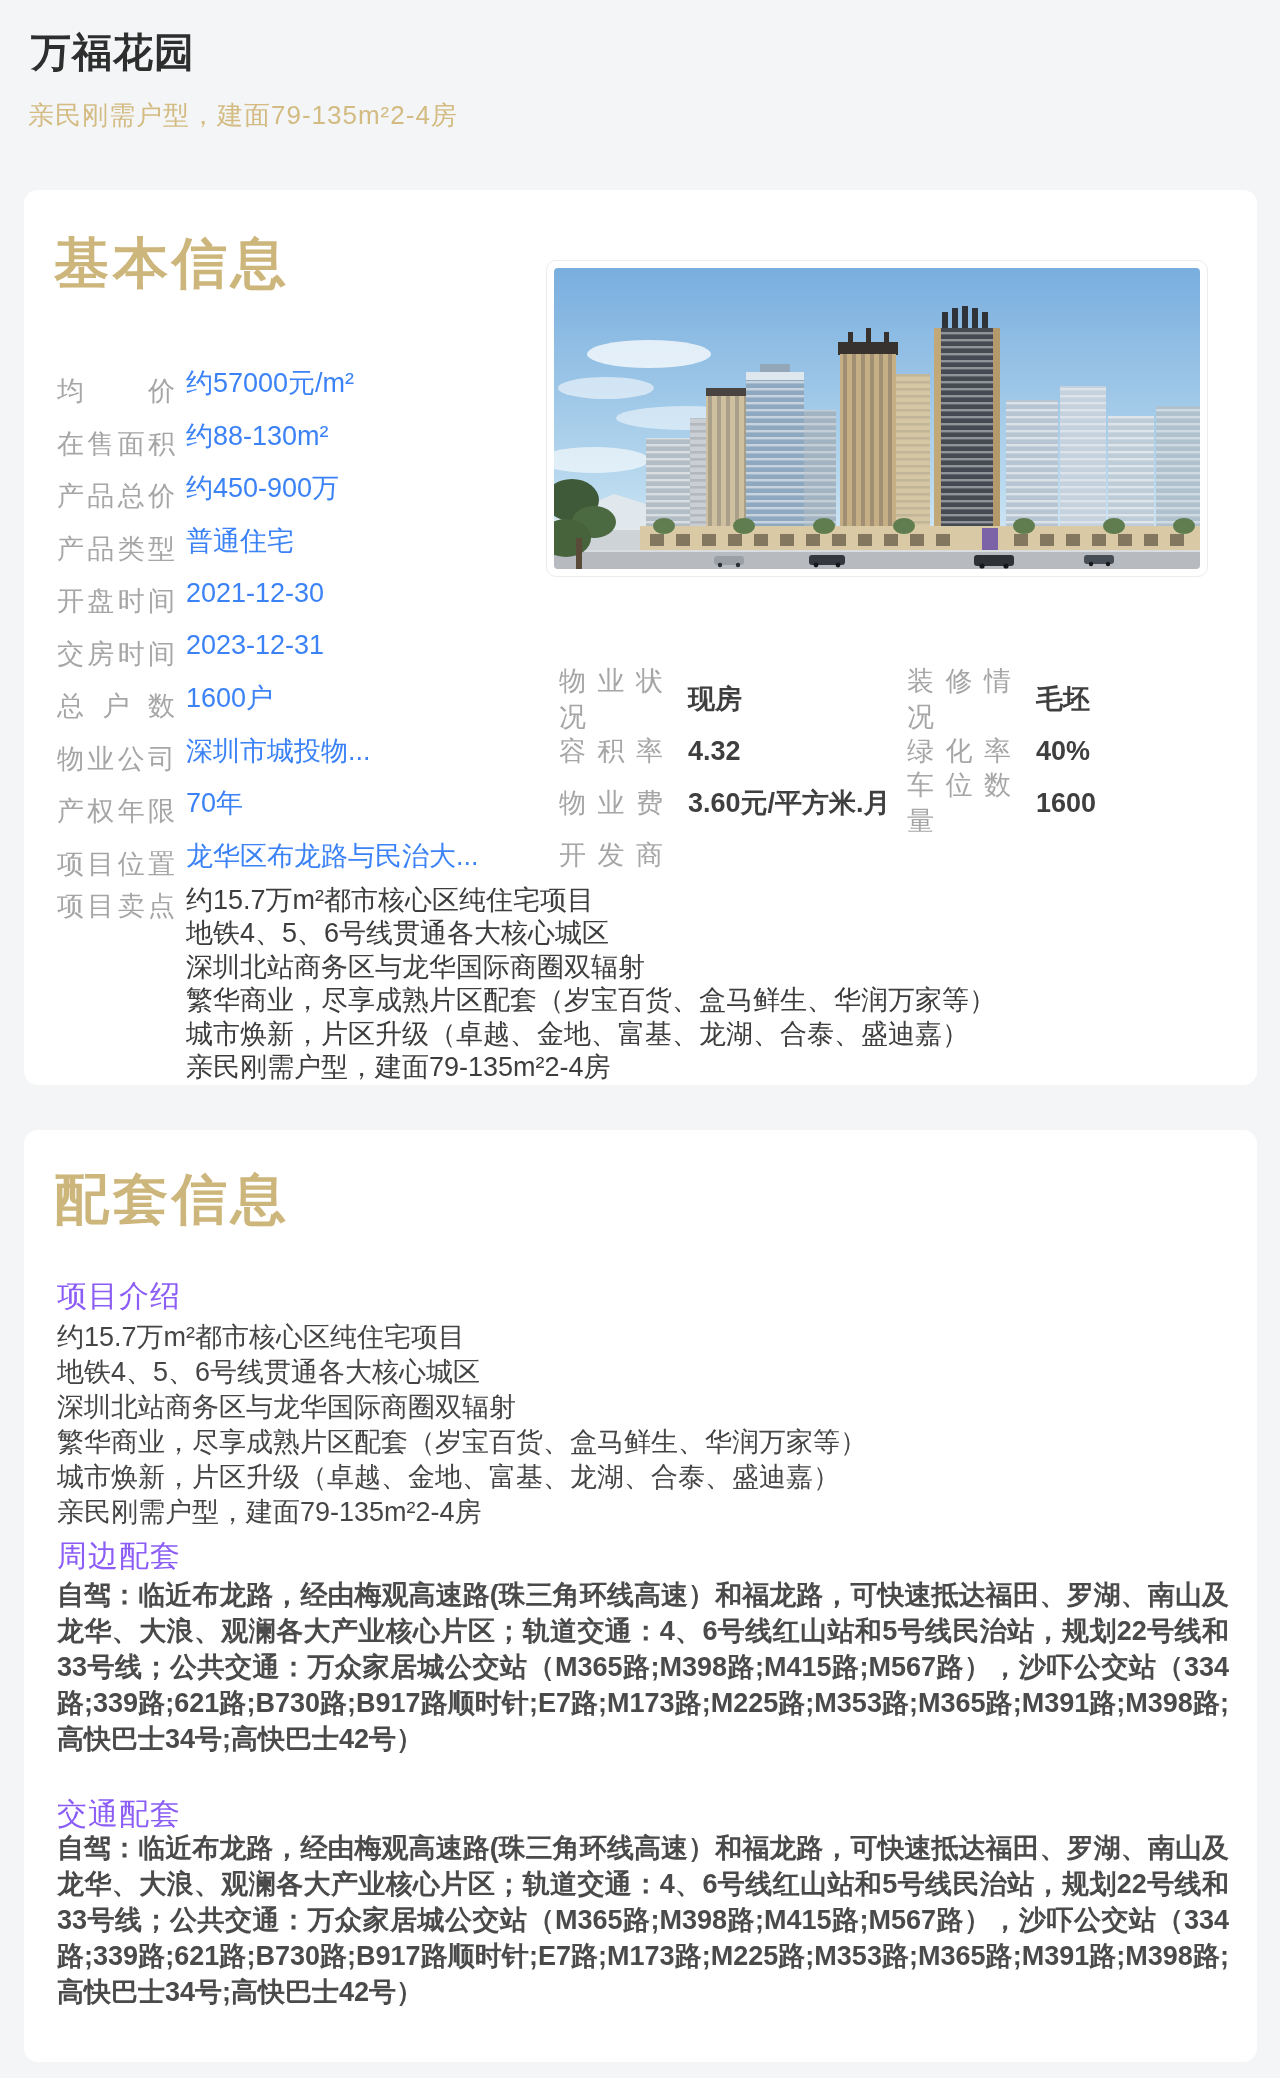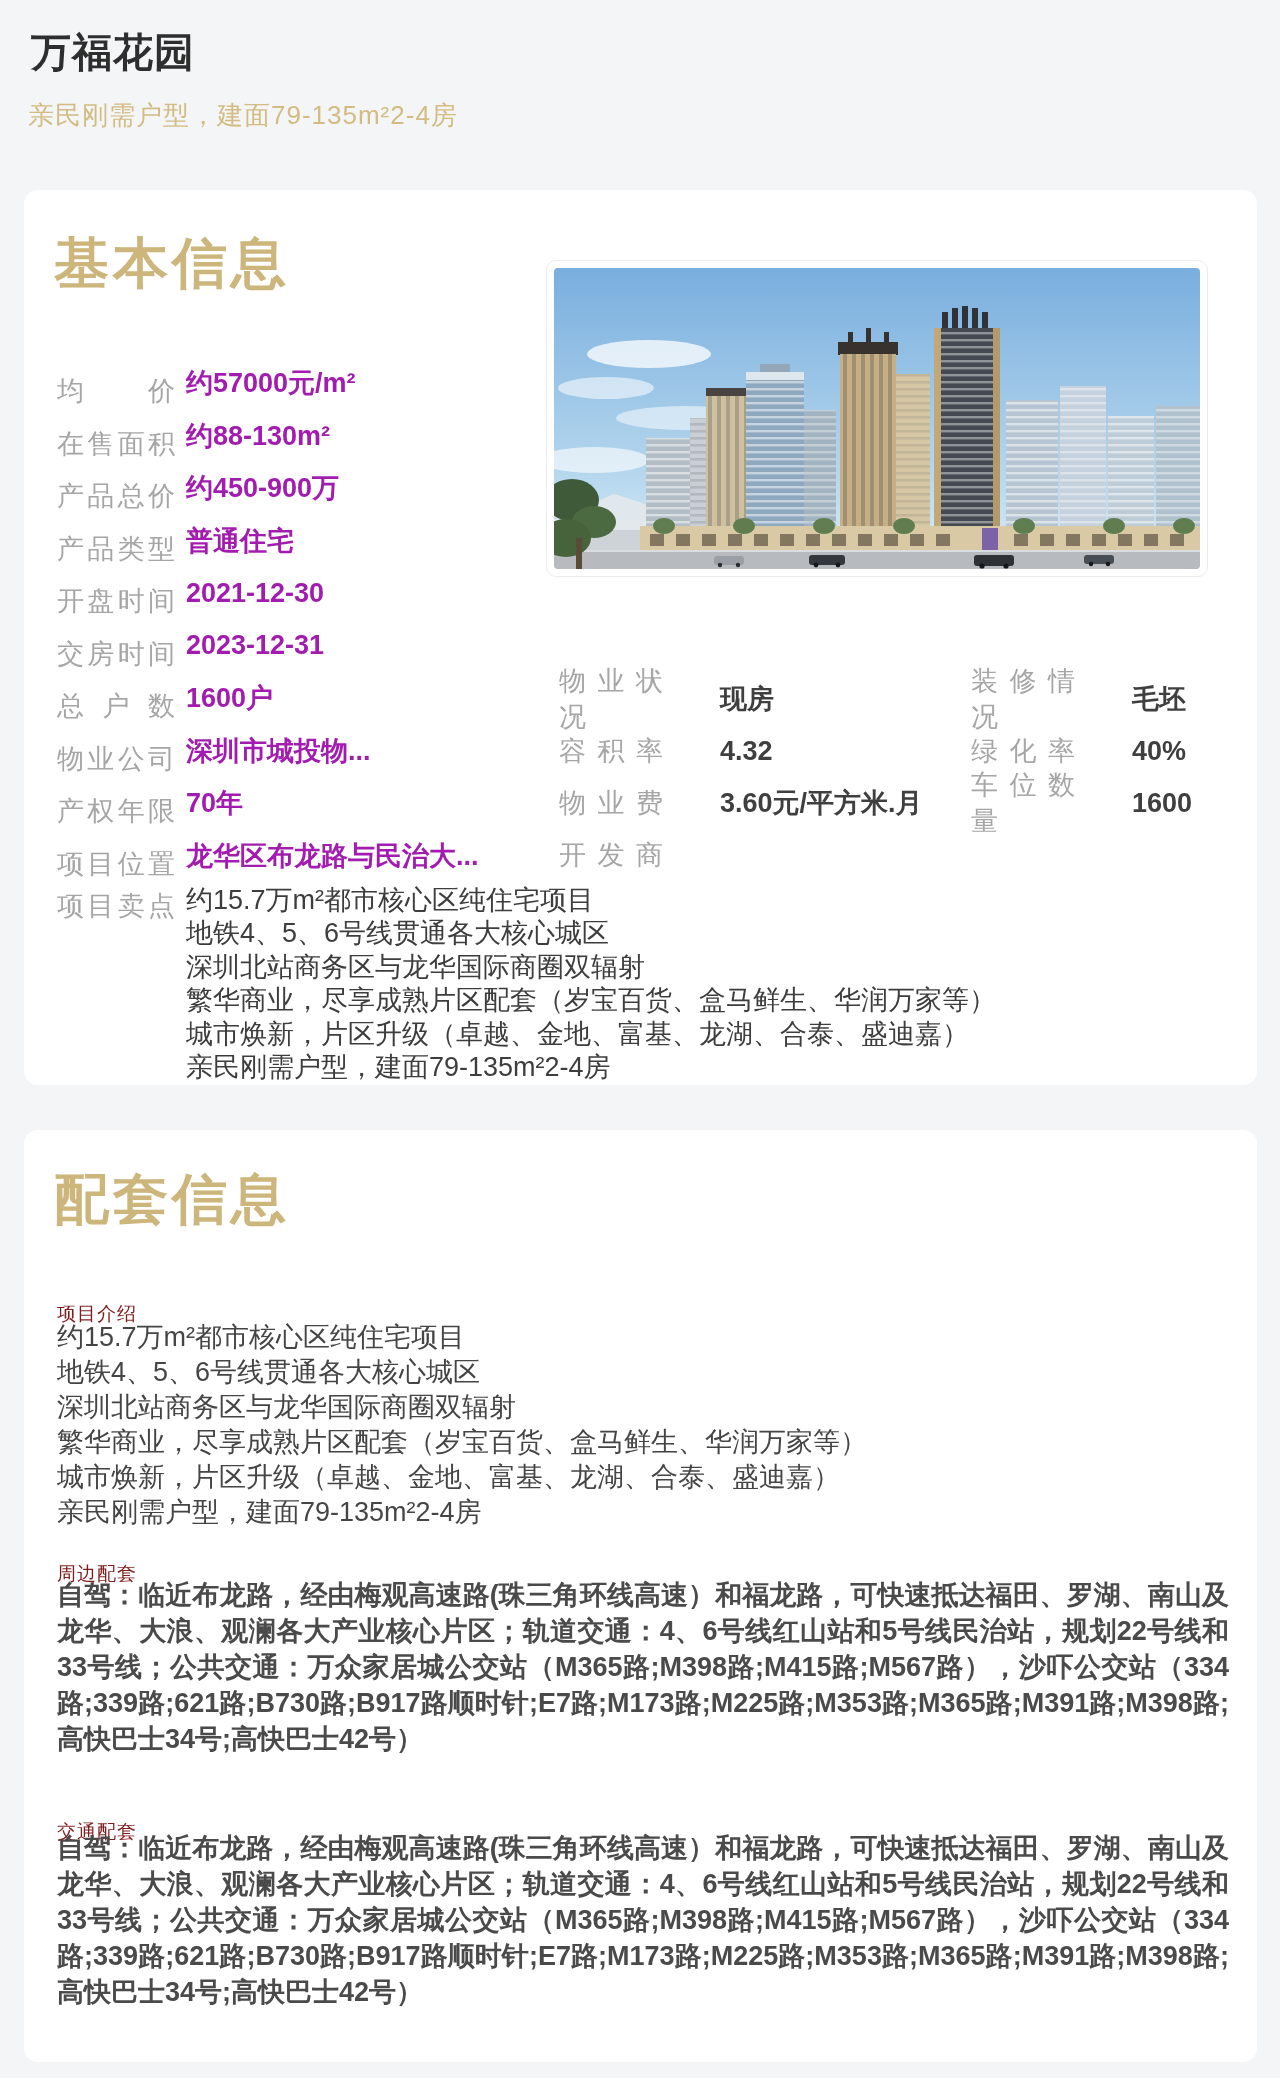--- a/index.html
+++ b/index.html
@@ -37,41 +37,41 @@
   .photo-frame svg{display:block;border-radius:4px;}
 
   
   .rows-left{position:absolute;left:33px;top:167px;width:480px;}
   .row{height:52.5px;display:flex;align-items:center;}
   .lbl{
     display:block;flex:none;width:118px;margin-right:11px;
     font-size:27px;color:#a6a6a6;
     text-align:justify;text-align-last:justify;margin-top:16px;
   }
-  .val{font-size:27px;color:#a21caf;font-weight:700;white-space:nowrap;}
+  .val{font-size:27px;color:#3b82f6;font-weight:400;white-space:nowrap;}
 
   .rows-right{position:absolute;left:535px;top:483px;width:690px;}
-  .row-r{height:52px;display:flex;align-items:center;gap:32px;}
+  .row-r{height:52px;display:flex;align-items:center;}
   .lbl-r{
     display:block;flex:none;width:104px;margin-right:25px;
     font-size:27px;color:#a6a6a6;
     text-align:justify;text-align-last:justify;
   }
   .val-r{flex:none;width:219px;font-size:27px;color:#3f3f3f;font-weight:600;white-space:nowrap;}
   .val-r.wide{width:auto;}
 
   .selling{position:absolute;left:33px;top:694px;display:flex;}
   .selling .lbl{margin-top:4px;}
   .selling-lines div{
     font-size:27px;line-height:33.4px;color:#3d3d3d;font-weight:500;white-space:nowrap;
   }
 
   
   .sub-label{
-    position:absolute;left:33px;font-size:19px;color:#7f1d1d;letter-spacing:1px;margin-top:25px;
+    position:absolute;left:33px;font-size:30px;color:#8b5cf6;letter-spacing:1px;
   }
   #intro-label{top:146px;}
   #surround-label{top:406px;font-family:Liberation Serif, serif;}
   #traffic-label{top:664px;}
   .intro-lines{position:absolute;left:33px;top:190px;}
   .intro-lines div{
     font-size:27px;line-height:35px;color:#454545;font-weight:500;white-space:nowrap;
   }
   .para{
     position:absolute;left:33px;width:1172px;margin:0;

